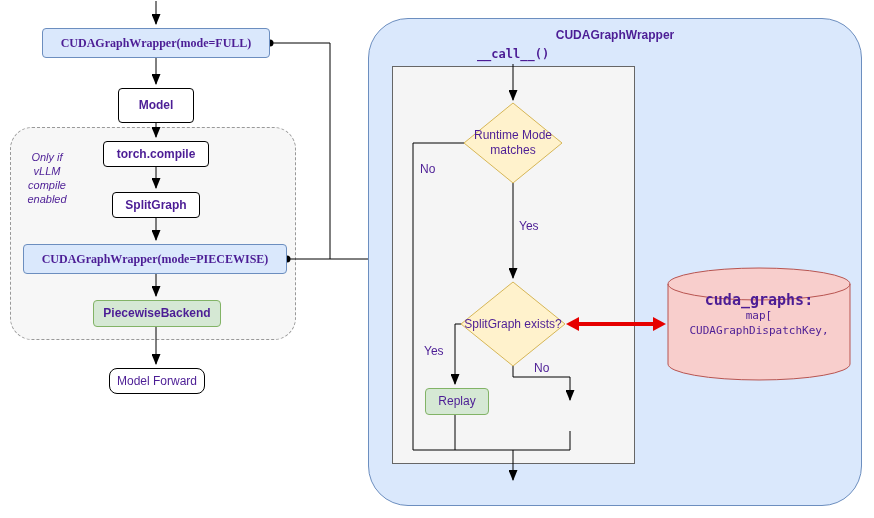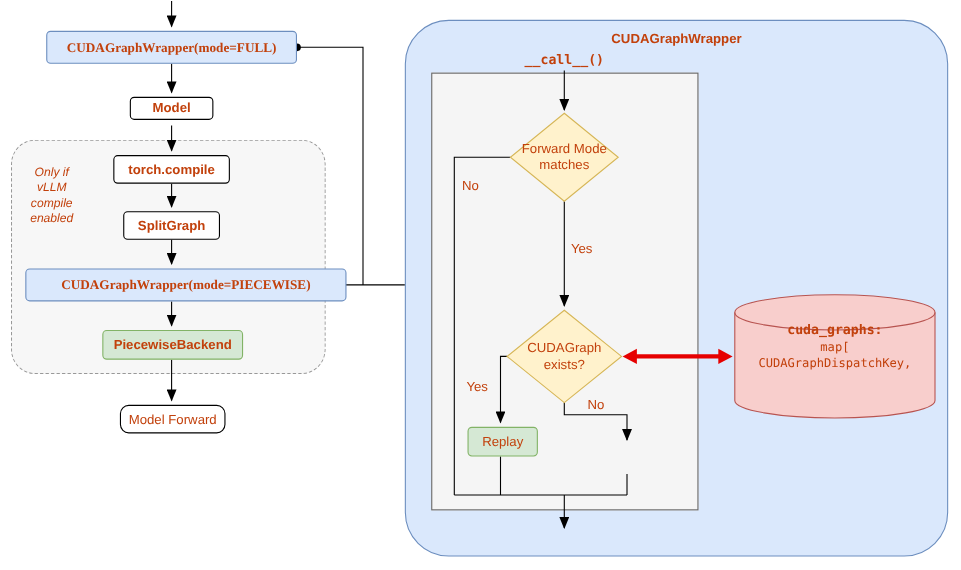--- a/index.html
+++ b/index.html
@@ -1,20 +1,20 @@
 <!DOCTYPE html>
 <html><head>
 <meta charset="utf-8">
 <style>
   html, body { margin: 0; padding: 0; background: #ffffff; }
   .canvas {
     position: relative;
     width: 874px; height: 518px;
     font-family: "Liberation Sans", sans-serif;
-    font-size: 12px; color: #c2410c;
+    font-size: 12px; color: #4c1d95;
     overflow: hidden;
     background: #fff;
   }
   svg.wires { position: absolute; left: 0; top: 0; }
 
   .big-container {
     position: absolute; left: 368px; top: 18px; width: 494px; height: 488px;
     background: #dae8fc; border: 1px solid #6c8ebf; border-radius: 40px;
     box-sizing: border-box;
   }
@@ -41,21 +41,21 @@
   .blue  { background: #dae8fc; border-color: #6c8ebf; font-family: Liberation Serif, serif; }
   .green { background: #d5e8d4; border-color: #82b366; }
   .label { position: absolute; }
   .mono  { font-family: "DejaVu Sans Mono", "Liberation Mono", monospace; }
   .note  { white-space: pre-line; text-align: center; font-size: 11px; line-height: 14px; font-style: italic; }
   .diamond-text {
     position: absolute; text-align: center; line-height: 15px;
     display: flex; align-items: center; justify-content: center; flex-wrap: wrap;
   }
   .cyl-text { position: absolute; text-align: center; font-size: 11px; line-height: 15px; }
-  .cyl-text .t { font-weight: bold; font-size: 12px; }
+  .cyl-text .t { font-weight: bold; font-size: 15px; }
 </style>
 </head>
 <body>
 
 <div class="canvas">
 
   <div class="big-container"></div>
   <div class="panel-title">CUDAGraphWrapper</div>
   <div class="dashed-container"></div>
   <div class="gray-box"></div>
@@ -103,35 +103,35 @@
     </g>
 
     <g>
       <path d="M577,324 H655" stroke="#e60000" stroke-width="4" fill="none"></path>
       <polygon points="566,324 579,317 579,331" fill="#e60000"></polygon>
       <polygon points="666,324 653,317 653,331" fill="#e60000"></polygon>
     </g>
   </svg>
 
   <div class="node blue bold" style="left:42px; top:28px; width:228px; height:30px">CUDAGraphWrapper(mode=FULL)</div>
-  <div class="node bold" style="left:118px; top:88px; width:76px; height:21px">Model</div>
+  <div class="node bold" style="left:118px; top:88px; width:76px; height:35px">Model</div>
   <div class="label note" style="left:16px; top:150px; width:62px">Only if
 vLLM
 compile
 enabled</div>
   <div class="node bold" style="left:103px; top:141px; width:106px; height:26px">torch.compile</div>
   <div class="node bold" style="left:112px; top:192px; width:88px; height:26px">SplitGraph</div>
-  <div class="node blue bold" style="left:23px; top:244px; width:292px; height:30px">CUDAGraphWrapper(mode=PIECEWISE)</div>
+  <div class="node blue bold" style="left:23px; top:244px; width:264px; height:30px">CUDAGraphWrapper(mode=PIECEWISE)</div>
   <div class="node green bold" style="left:93px; top:300px; width:128px; height:27px">PiecewiseBackend</div>
   <div class="node" style="left:109px; top:368px; width:96px; height:26px; border-radius:8px">Model Forward</div>
 
   <div class="label mono bold" style="left:463px; top:47px; width:100px; text-align:center">__call__()</div>
 
-  <div class="diamond-text" style="left:466px; top:127px; width:94px; height:32px">Forward Mode matches</div>
-  <div class="diamond-text" style="left:463px; top:308px; width:100px; height:32px">CUDAGraph exists?</div>
+  <div class="diamond-text" style="left:466px; top:127px; width:94px; height:32px">Runtime Mode matches</div>
+  <div class="diamond-text" style="left:463px; top:308px; width:100px; height:32px">SplitGraph exists?</div>
 
   <div class="label" style="left:420px; top:162px">No</div>
   <div class="label" style="left:519px; top:219px">Yes</div>
   <div class="label" style="left:424px; top:344px">Yes</div>
   <div class="label" style="left:534px; top:361px">No</div>
 
   <div class="node green" style="left:425px; top:388px; width:64px; height:27px">Replay</div>
 
   <div class="cyl-text mono" style="left:670px; top:293px; width:178px">
     <div class="t">cuda_graphs:</div>

